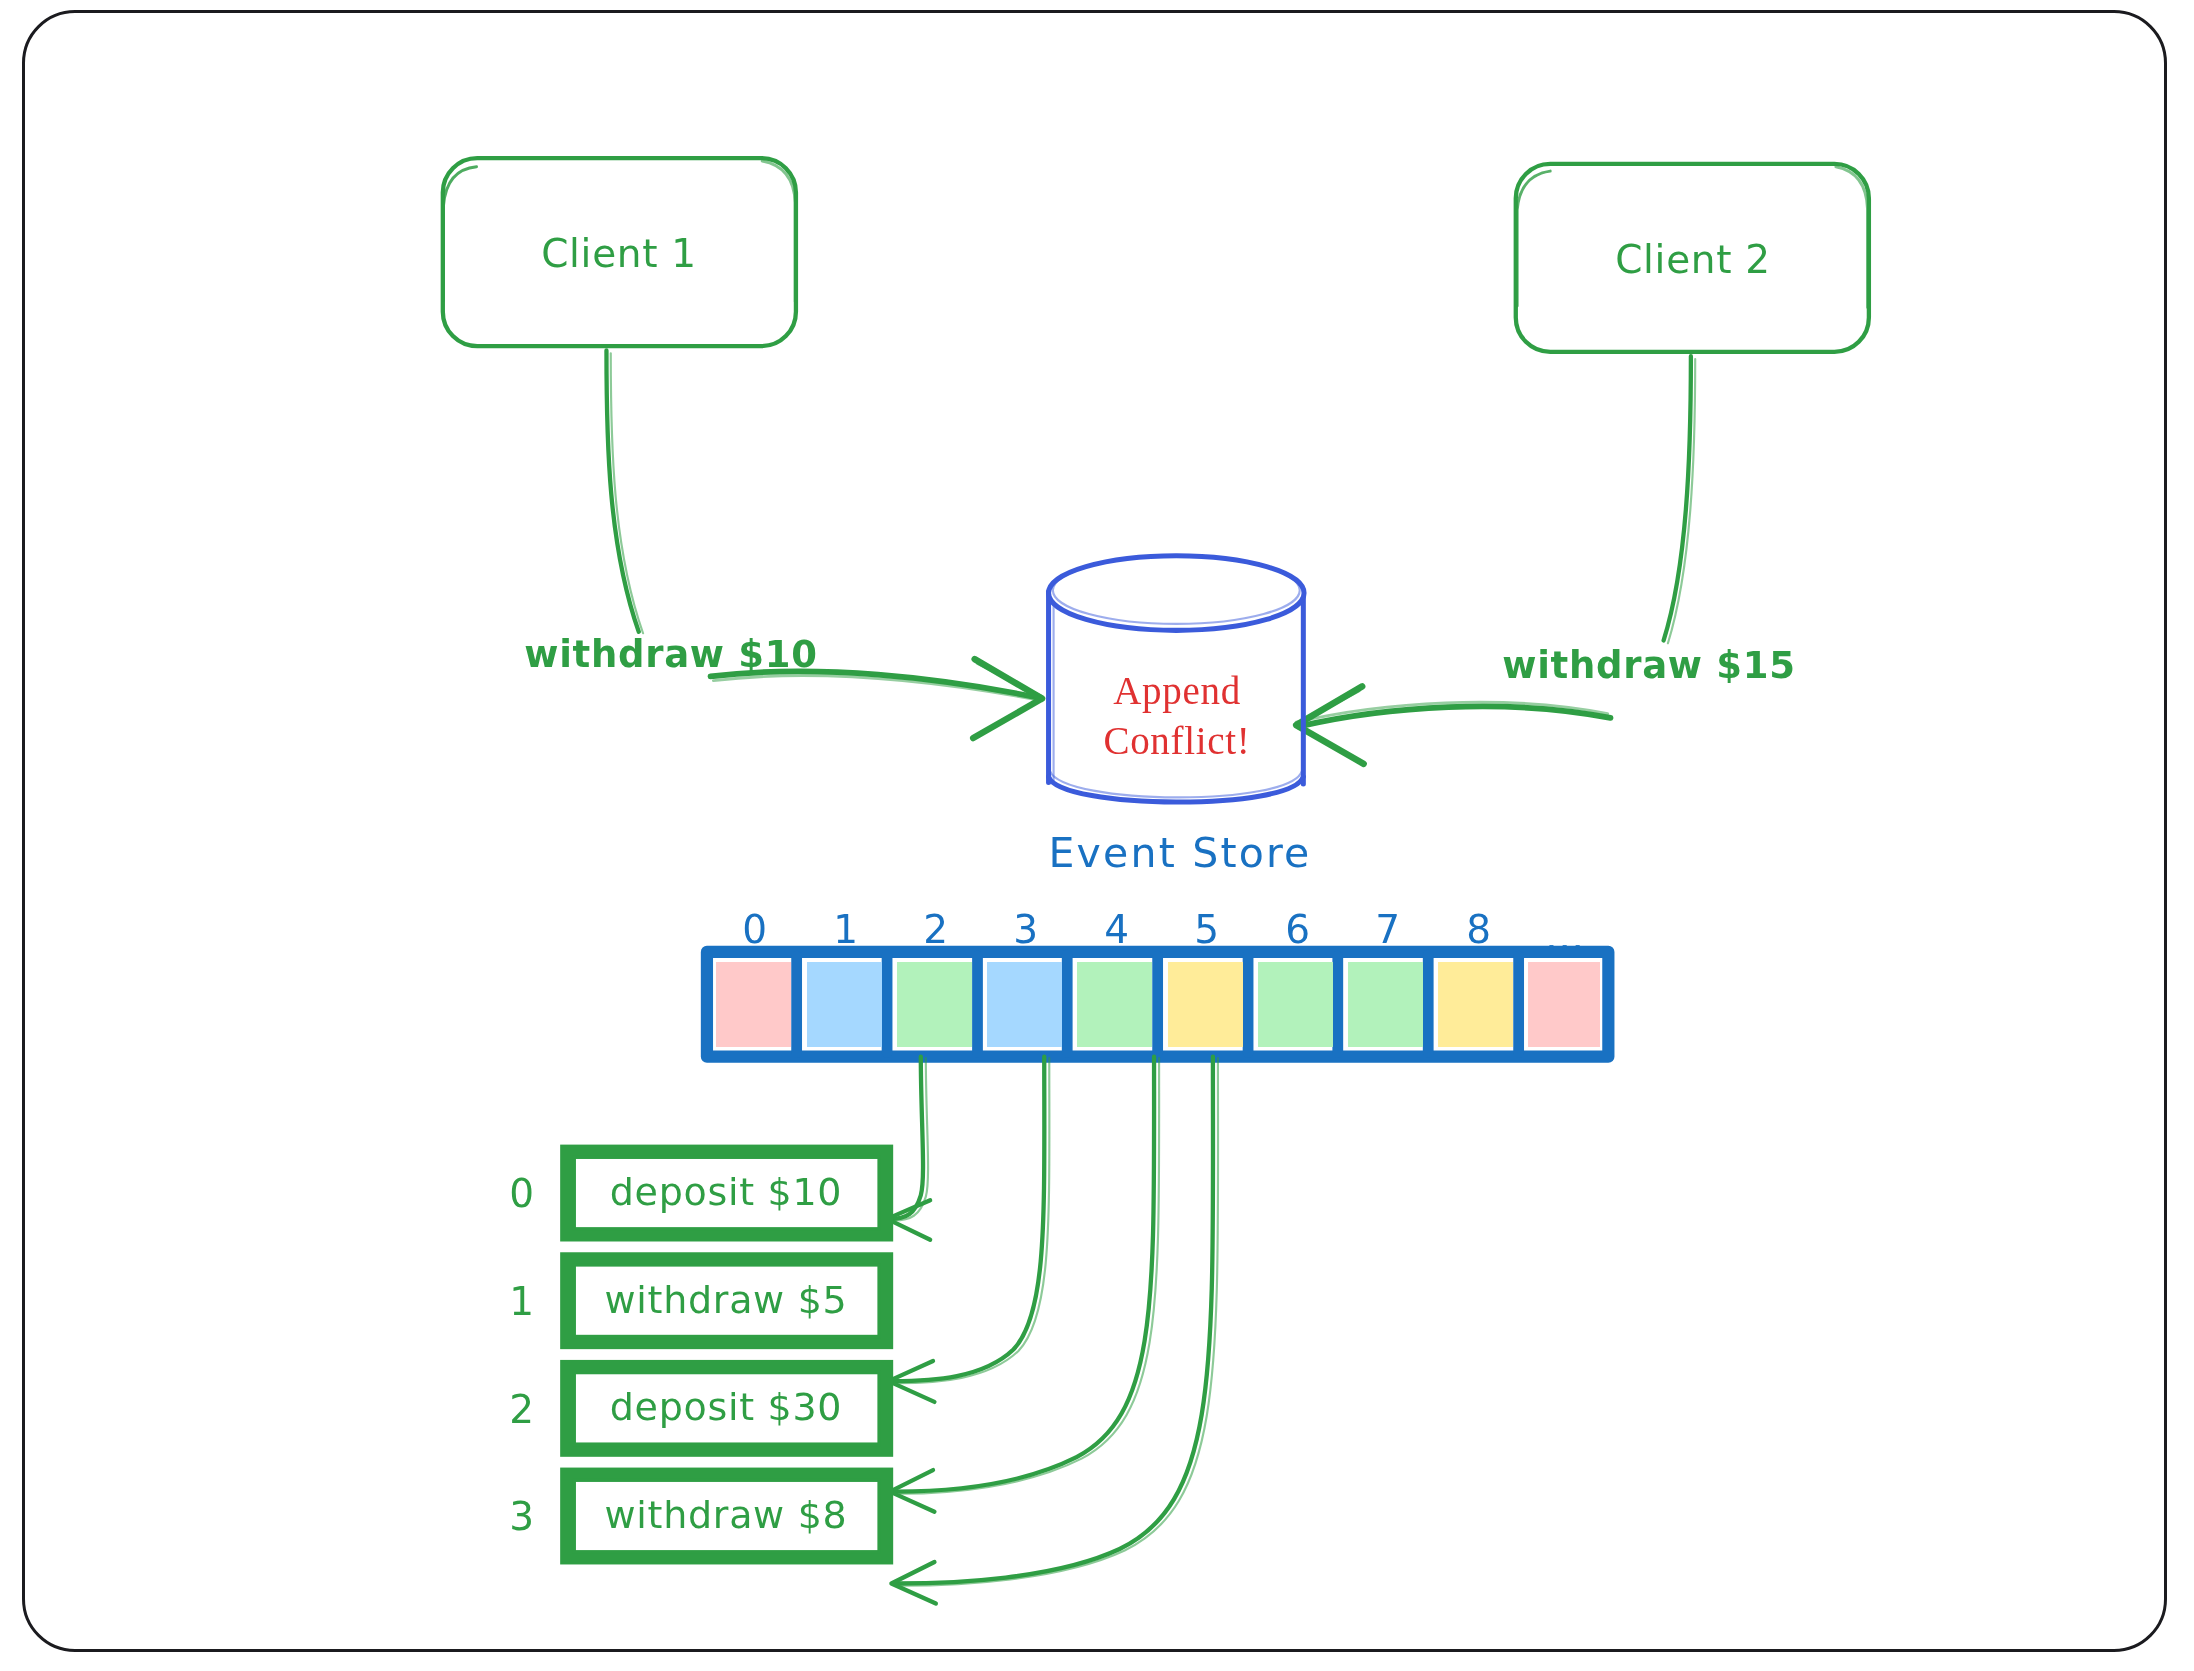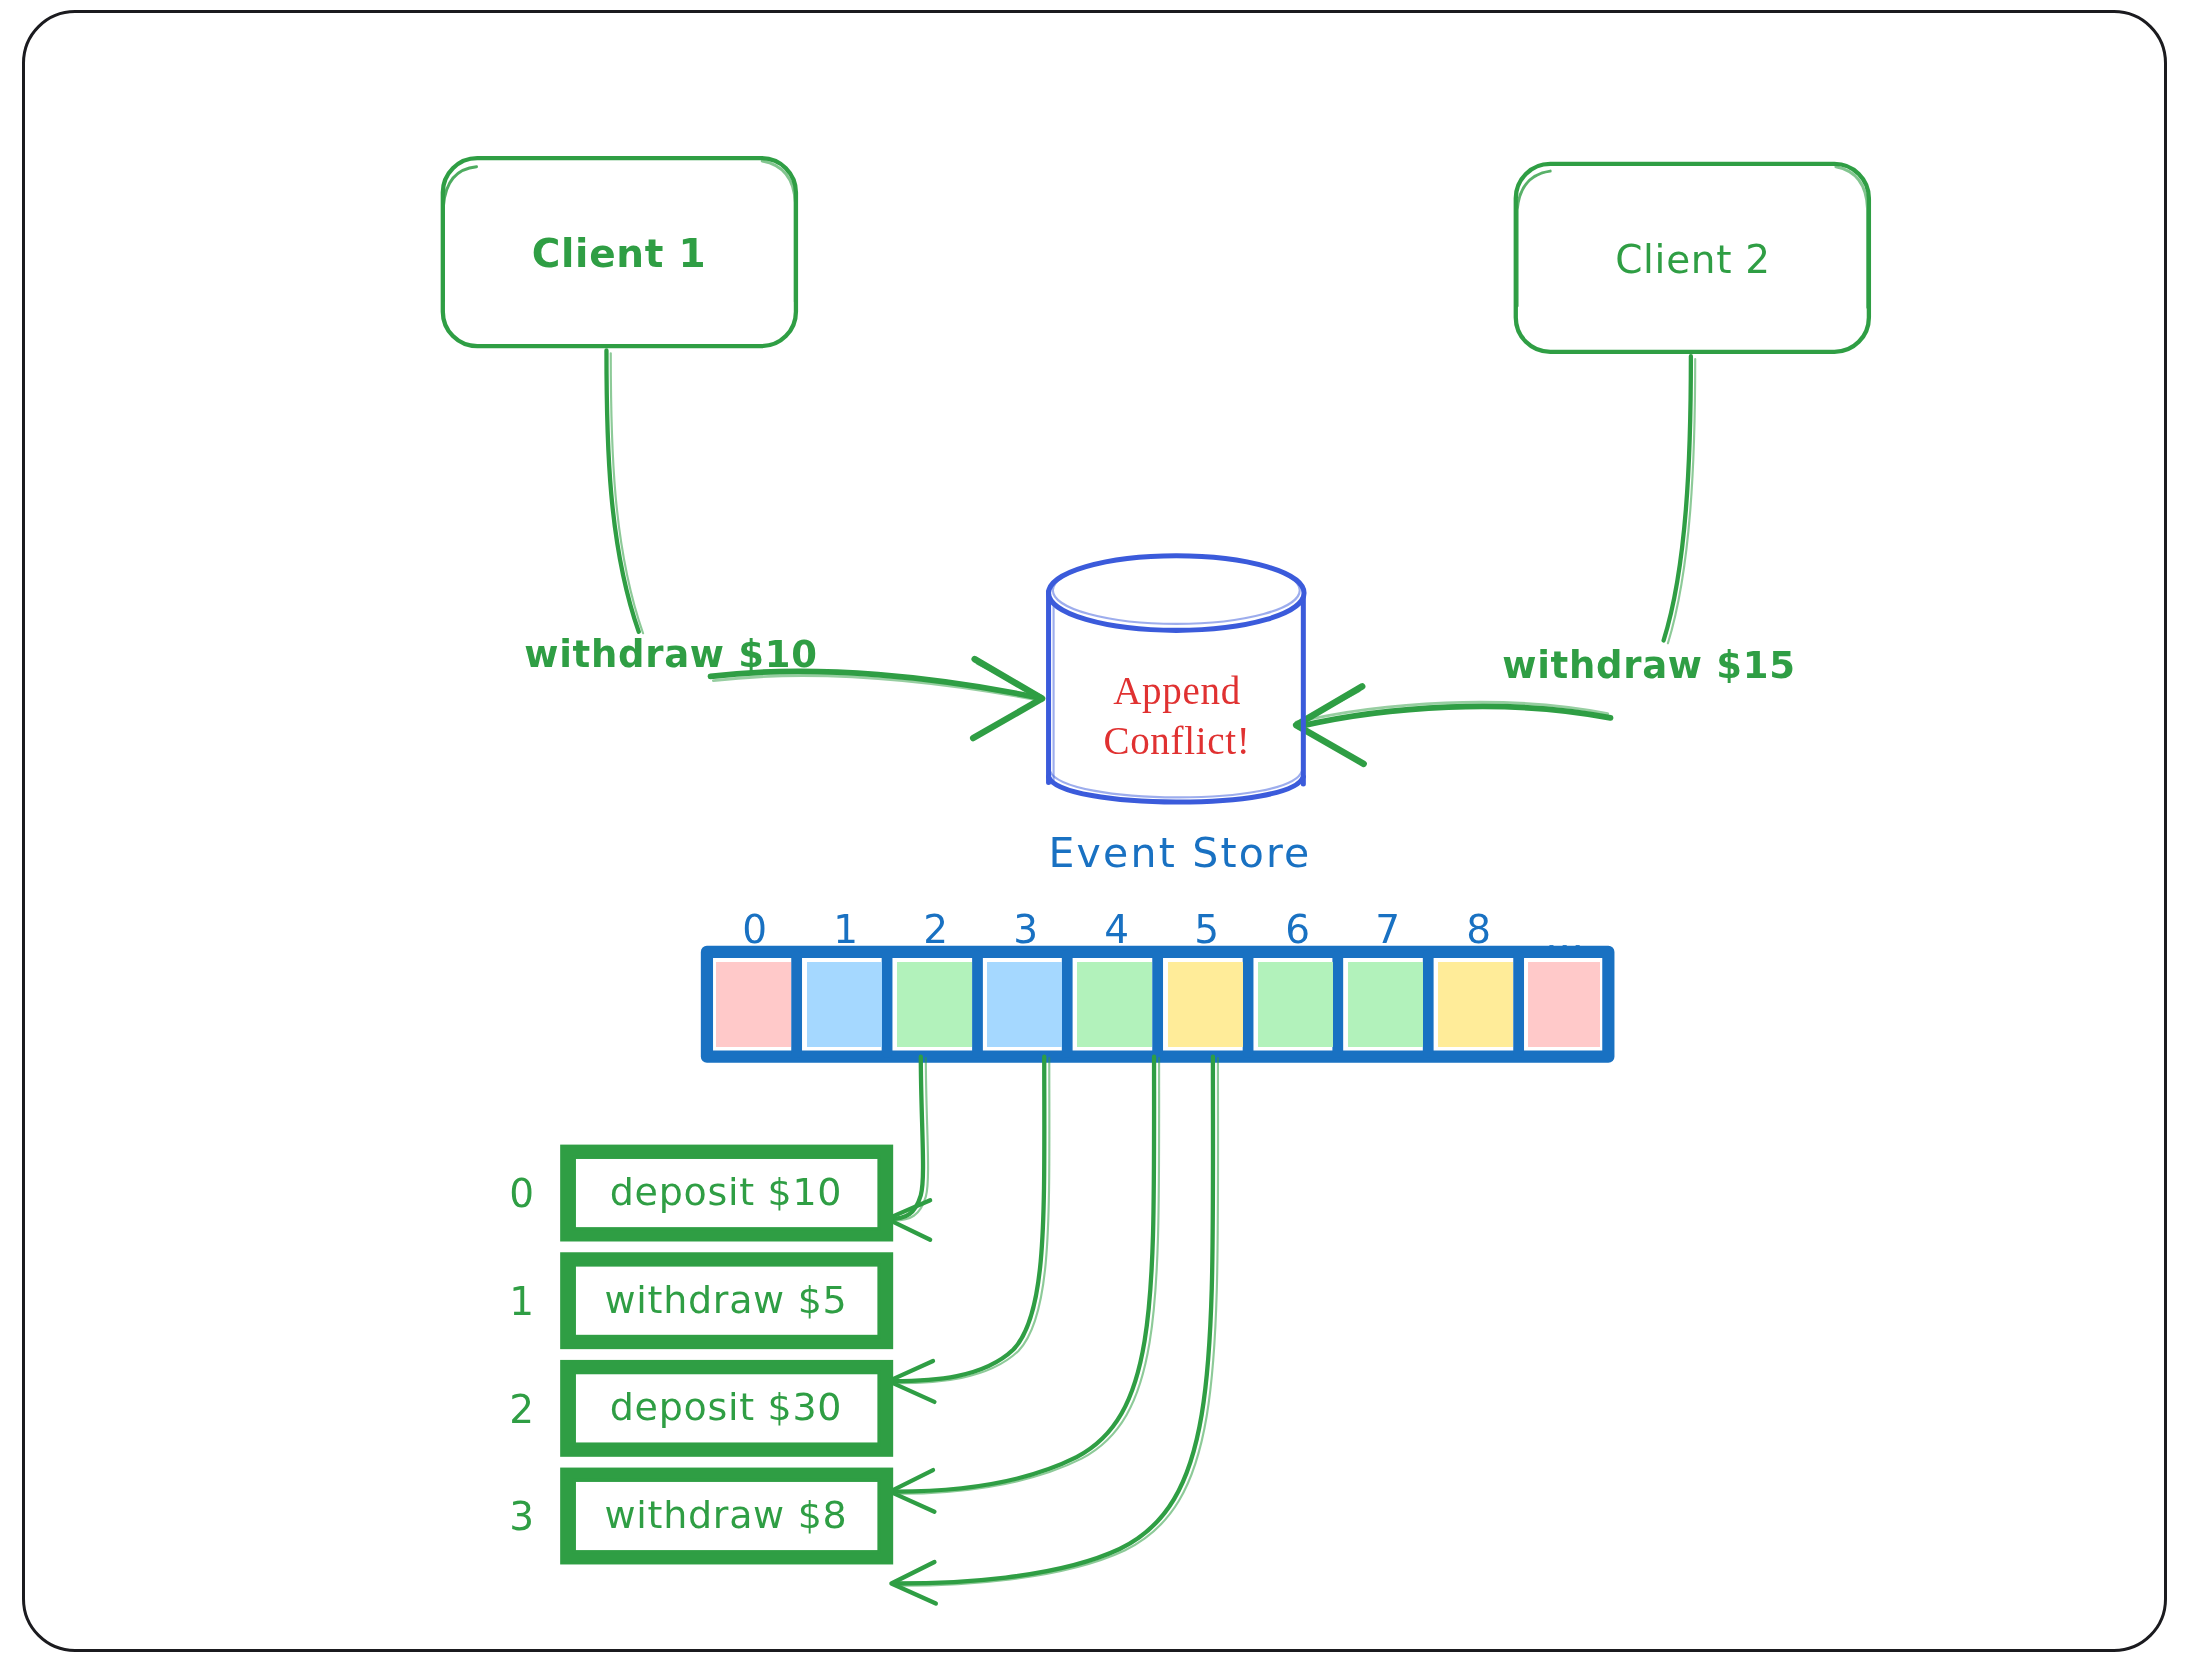--- a/index.html
+++ b/index.html
@@ -216,21 +216,21 @@
   <div class="cell" style="left:807px; top:962px; width:75px; height:85px; background:#a5d8ff;"></div>
   <div class="cell" style="left:897px; top:962px; width:75px; height:85px; background:#b2f2bb;"></div>
   <div class="cell" style="left:987px; top:962px; width:75px; height:85px; background:#a5d8ff;"></div>
   <div class="cell" style="left:1077px; top:962px; width:75px; height:85px; background:#b2f2bb;"></div>
   <div class="cell" style="left:1168px; top:962px; width:75px; height:85px; background:#ffec99;"></div>
   <div class="cell" style="left:1258px; top:962px; width:75px; height:85px; background:#b2f2bb;"></div>
   <div class="cell" style="left:1348px; top:962px; width:75px; height:85px; background:#b2f2bb;"></div>
   <div class="cell" style="left:1438px; top:962px; width:75px; height:85px; background:#ffec99;"></div>
   <div class="cell" style="left:1528px; top:962px; width:72px; height:85px; background:#ffc9c9;"></div>
 
-  <div class="txt client-label" style="left:619px; top:254px;font-weight:bold;">Client 1</div>
+  <div class="txt client-label" style="left:619px; top:254px;">Client 1</div>
   <div class="txt client-label" style="left:1693px; top:260px;">Client 2</div>
 
   <div class="txt cmd-label" style="left:671px; top:655px;">withdraw $10</div>
   <div class="txt cmd-label" style="left:1649px; top:666px;">withdraw $15</div>
 
   <div class="txt conflict-text" style="left:1177px; top:691px;">Append</div>
   <div class="txt conflict-text" style="left:1177px; top:741px;">Conflict!</div>
 
   <div class="txt store-title" style="left:1180px; top:841px;">Event Store</div>
 

